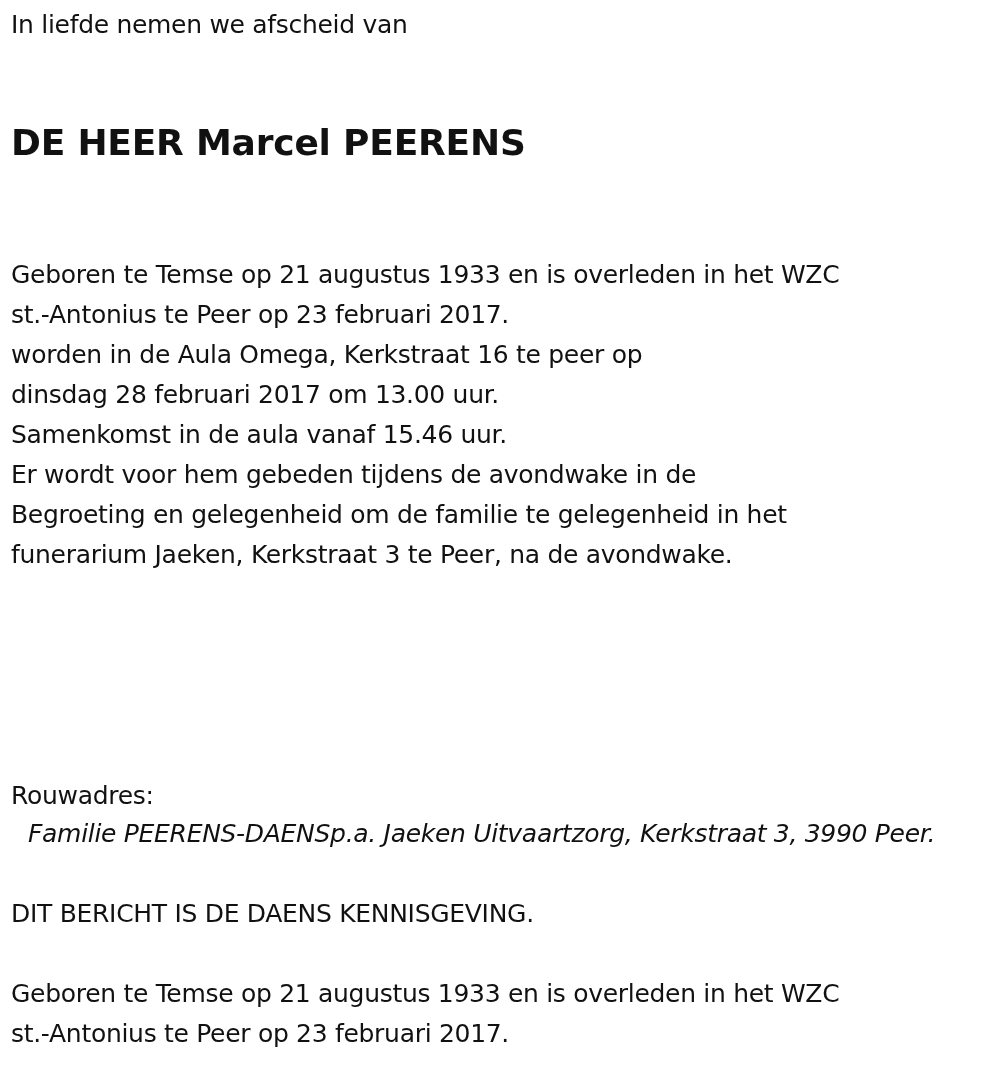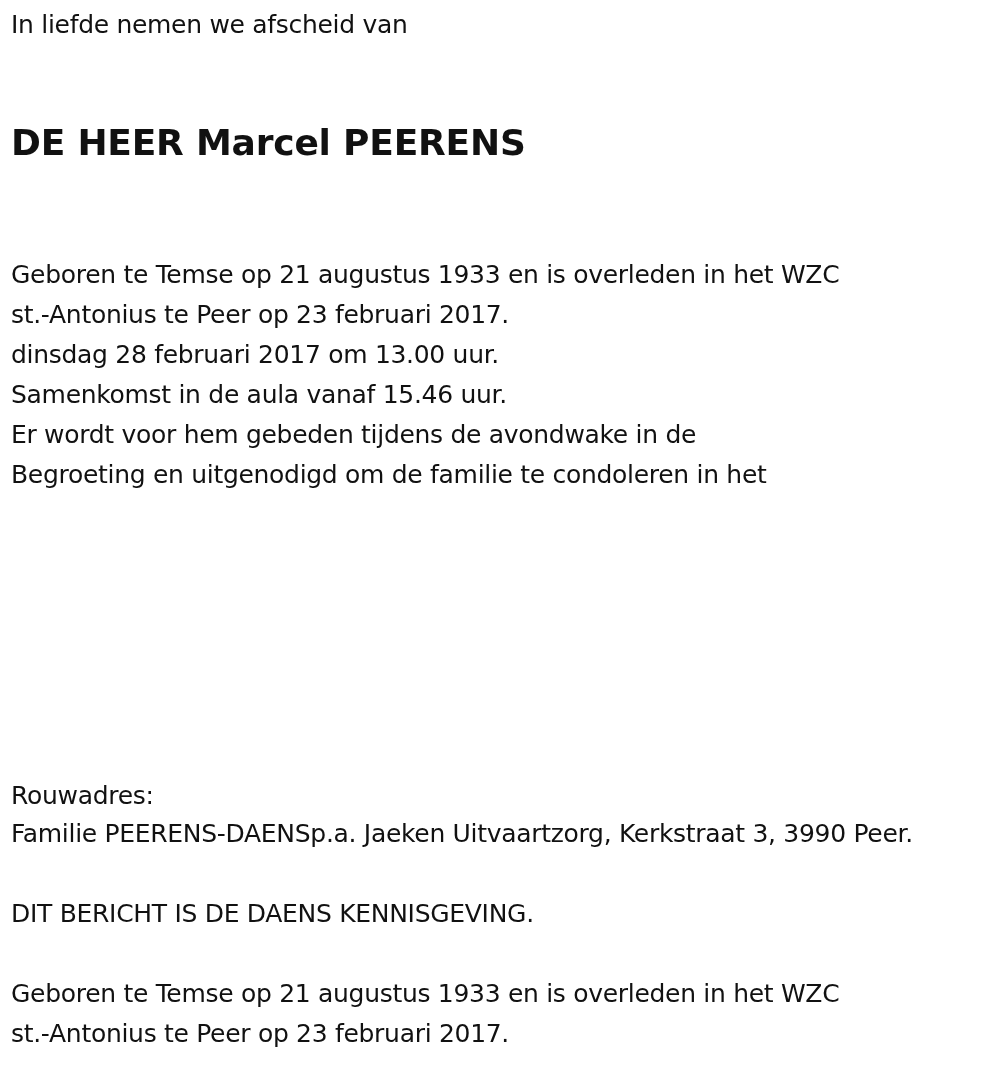--- a/index.html
+++ b/index.html
@@ -54,21 +54,22 @@
       left: 0;
     }
     .rouw-label {
       position: absolute;
       top: 776px;
       left: 0;
     }
     .rouw-address {
       position: absolute;
       top: 814px;
-      left: 0;
+      left: 17px;
+      font-style: italic;
     }
     .notice {
       position: absolute;
       top: 894px;
       left: 0;
     }
     .repeat {
       position: absolute;
       top: 974px;
       left: 0;
@@ -82,24 +83,26 @@
   <div class="line intro">In liefde nemen we afscheid van</div>
 
   <div class="title">DE HEER Marcel PEERENS</div>
 
   <div class="spouse">
   </div>
 
   <div class="details">
     <div class="line">Geboren te Temse op 21 augustus 1933 en is overleden in het WZC</div>
     <div class="line">st.-Antonius te Peer op 23 februari 2017.</div>
+    <div class="line">worden in de Aula Omega, Kerkstraat 16 te peer op</div>
     <div class="line">dinsdag 28 februari 2017 om 13.00 uur.</div>
     <div class="line">Samenkomst in de aula vanaf 15.46 uur.</div>
     <div class="line">Er wordt voor hem gebeden tijdens de avondwake in de</div>
-    <div class="line">Begroeting en uitgenodigd om de familie te condoleren in het</div>
+    <div class="line">Begroeting en gelegenheid om de familie te gelegenheid in het</div>
+    <div class="line">funerarium Jaeken, Kerkstraat 3 te Peer, na de avondwake.</div>
   </div>
 
   <div class="line rouw-label">Rouwadres:</div>
 
   <div class="line rouw-address">Familie PEERENS-DAENSp.a. Jaeken Uitvaartzorg, Kerkstraat 3, 3990 Peer.</div>
 
   <div class="line notice">DIT BERICHT IS DE DAENS KENNISGEVING.</div>
 
   <div class="repeat">
     <div class="line">Geboren te Temse op 21 augustus 1933 en is overleden in het WZC</div>

